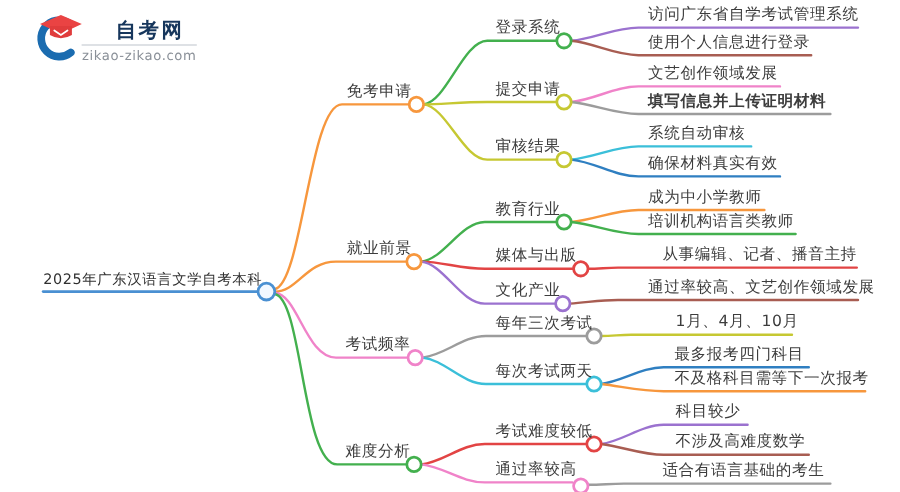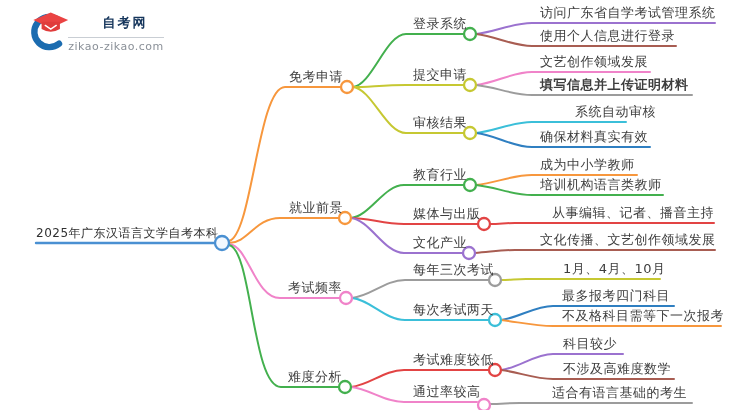--- a/index.html
+++ b/index.html
@@ -11,21 +11,21 @@
   .lbl{
     position:absolute;white-space:nowrap;height:16px;line-height:16px;
     font-size:13px;color:#3d3d3d;letter-spacing:0.5px;
   }
   .root-lbl{font-size:12px;color:#303030;}
   
   #logo{position:absolute;left:24px;top:6px;width:150px;height:50px;}
   #logo-icon{position:absolute;left:2px;top:2px;}
   #logo-title{
     position:absolute;left:62px;top:8px;width:78px;text-align:center;
-    font-size:13px;font-weight:bold;color:#16365c;letter-spacing:2px;
+    font-size:17px;font-weight:bold;color:#16365c;letter-spacing:2px;
   }
   #logo-divider{position:absolute;left:44px;top:31px;width:96px;height:1px;background:#c9ced4;}
   #logo-domain{
     position:absolute;left:44px;top:34px;width:96px;text-align:center;
     font-size:11px;color:#8a9098;letter-spacing:0.5px;
   }
 </style>
 </head>
 <body>
 
@@ -128,26 +128,26 @@
   <div class="lbl" style="left:413px;top:235px;">文化产业</div>
   <div class="lbl" style="left:413px;top:262px;">每年三次考试</div>
   <div class="lbl" style="left:413px;top:302px;">每次考试两天</div>
   <div class="lbl" style="left:413px;top:352px;">考试难度较低</div>
   <div class="lbl" style="left:413px;top:384px;">通过率较高</div>
 
   <div class="lbl" style="left:540px;top:5px;">访问广东省自学考试管理系统</div>
   <div class="lbl" style="left:540px;top:28px;">使用个人信息进行登录</div>
   <div class="lbl" style="left:540px;top:54px;">文艺创作领域发展</div>
   <div class="lbl" style="left:540px;top:77px;font-weight:bold;">填写信息并上传证明材料</div>
-  <div class="lbl" style="left:540px;top:104px;margin-left:35px;">系统自动审核</div>
+  <div class="lbl" style="left:540px;top:104px;">系统自动审核</div>
   <div class="lbl" style="left:540px;top:129px;">确保材料真实有效</div>
   <div class="lbl" style="left:540px;top:157px;">成为中小学教师</div>
   <div class="lbl" style="left:540px;top:177px;">培训机构语言类教师</div>
   <div class="lbl" style="left:552px;top:205px;">从事编辑、记者、播音主持</div>
-  <div class="lbl" style="left:540px;top:232px;">文化传播、文艺创作领域发展</div>
+  <div class="lbl" style="left:540px;top:232px;">通过率较高、文艺创作领域发展</div>
   <div class="lbl" style="left:563px;top:261px;">1月、4月、10月</div>
   <div class="lbl" style="left:562px;top:288px;">最多报考四门科目</div>
   <div class="lbl" style="left:562px;top:308px;">不及格科目需等下一次报考</div>
   <div class="lbl" style="left:563px;top:336px;">科目较少</div>
   <div class="lbl" style="left:563px;top:361px;">不涉及高难度数学</div>
   <div class="lbl" style="left:552px;top:385px;">适合有语言基础的考生</div>
 
 </div>
 
 </body></html>

